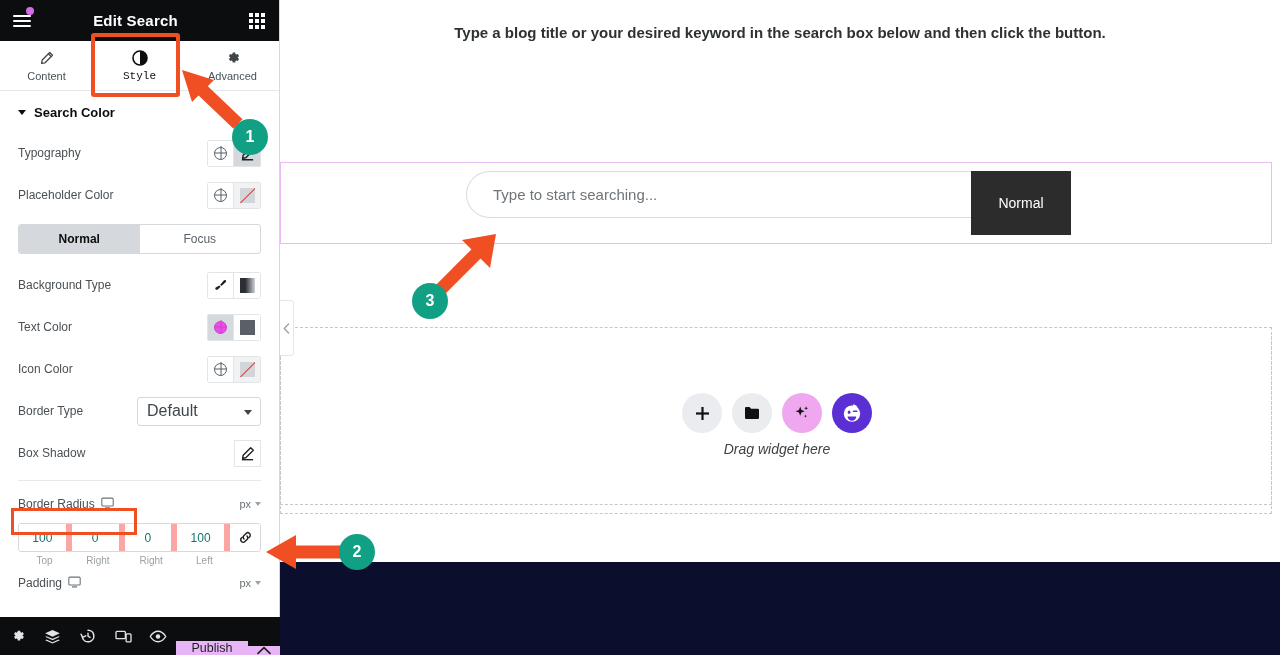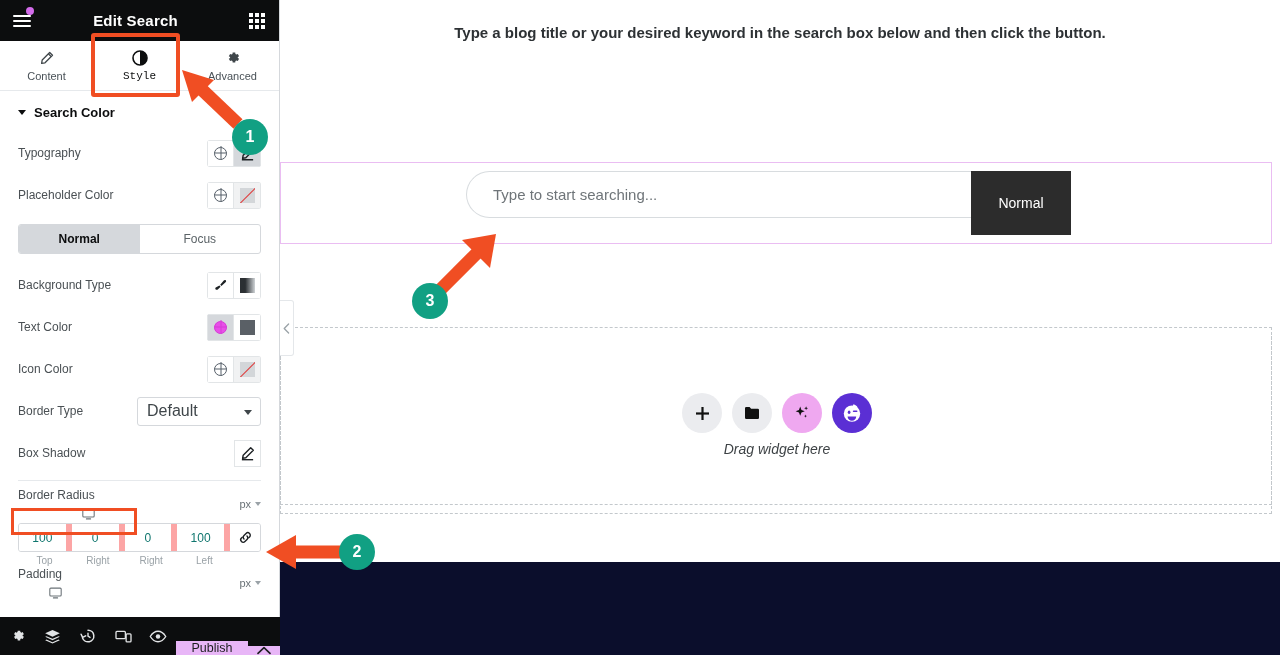--- a/index.html
+++ b/index.html
@@ -85,21 +85,21 @@
   }
   .section-head .stitle { font-size: 13px; font-weight: 700; color: #0c0d0e; }
 
   .ctrl-list { padding: 0 18px; flex: 1; overflow: hidden; }
 
   .ctrl-row {
     display: flex; align-items: center; justify-content: space-between;
     min-height: 42px;
   }
   .ctrl-label { font-size: 12px; color: #4a5054; }
-  .ctrl-label-w-icon { display: flex; align-items: flex-end; gap: 6px; flex-direction: column; }
+  .ctrl-label-w-icon { display: flex; align-items: flex-start; gap: 6px; }
 
   .btn-group { display: flex; border-radius: 3px; overflow: hidden; }
   .sq-btn {
     width: 27px; height: 27px; background: #f1f2f3; border: 1px solid #e2e5e7;
     display: flex; align-items: center; justify-content: center; cursor: pointer;
   }
   .sq-btn + .sq-btn { border-left: none; }
   .sq-btn.white { background: #fff; }
   .sq-btn.dark-sel { background: #d5d8dc; }
 

